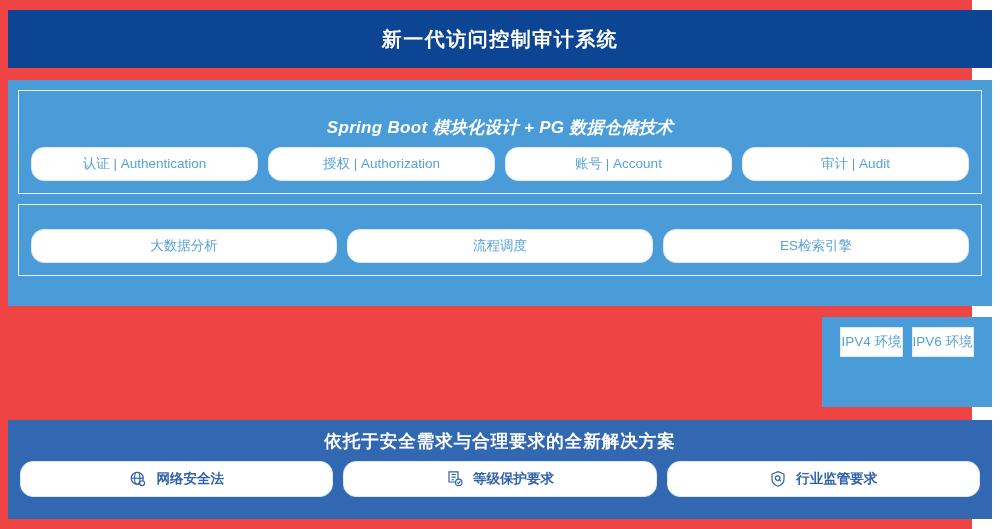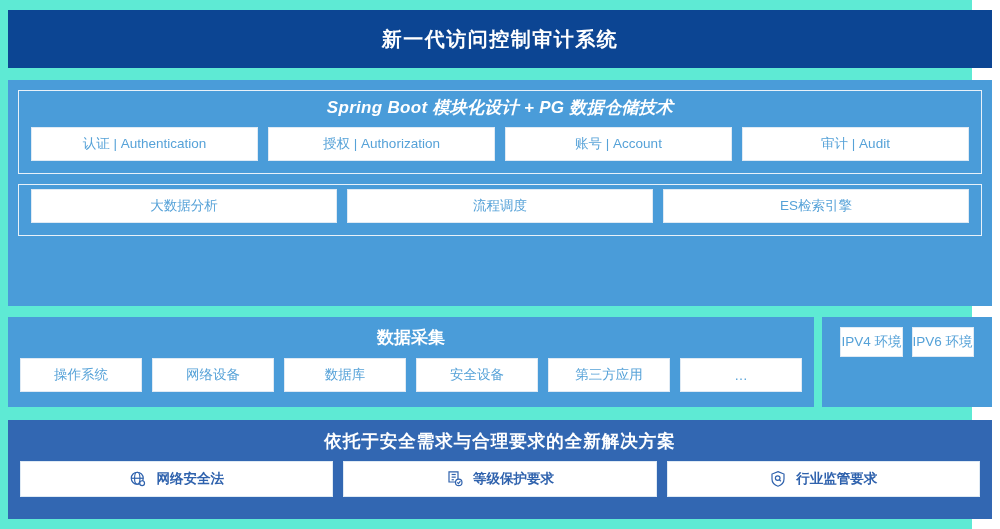--- a/index.html
+++ b/index.html
@@ -9,21 +9,21 @@
     height: 529px;
     background: #ffffff;
     font-family: "Liberation Sans", "DejaVu Sans", sans-serif;
     overflow: hidden;
   }
 
   .page {
     position: relative;
     width: 972px;
     height: 529px;
-    background: #5eead4;
+    background: #ef4444;
   }
 
   
   .title-bar {
     position: absolute;
     left: 8px;
     top: 10px;
     width: 984px;
     height: 58px;
     background: #0c4593;
@@ -41,21 +41,21 @@
   
   .panel {
     position: absolute;
     background: #4a9cd9;
   }
   .panel.dark { background: #3267b2; }
 
   
   .group {
     border: 1px solid #e8f1f9;
-    padding: 4px 12px 12px 12px;
+    padding: 24px 12px 12px 12px;
   }
 
   .group-title {
     text-align: center;
     color: #ffffff;
     font-size: 17px;
     font-weight: bold;
     line-height: 26px;
     margin-bottom: 6px;
     white-space: nowrap;
@@ -71,21 +71,21 @@
     margin-bottom: 7px;
     white-space: nowrap;
   }
   .section-title.lg { font-size: 17.5px; letter-spacing: .8px; }
 
   
   .row {
     display: flex;
     gap: 10px;
   }
-  .row > .card { flex: 1 1 0; }
+  .row > .card { flex: 1 1 0; border-radius: 13px; }
 
   .card {
     background: #ffffff;
     border: 1px solid #dfeaf4;
     height: 34px;
     display: flex;
     align-items: center;
     justify-content: center;
     gap: 9px;
     color: #56a2d8;
@@ -184,43 +184,20 @@
           <span>流程调度</span>
         </div>
         <div class="card">
           <span>ES检索引擎</span>
         </div>
       </div>
     </div>
 
   </div>
 
-  <div class="panel" id="panel-collection">
-    <div class="section-title">数据采集</div>
-    <div class="row">
-      <div class="card">
-        <span>操作系统</span>
-      </div>
-      <div class="card">
-        <span>网络设备</span>
-      </div>
-      <div class="card">
-        <span>数据库</span>
-      </div>
-      <div class="card">
-        <span>安全设备</span>
-      </div>
-      <div class="card">
-        <span>第三方应用</span>
-      </div>
-      <div class="card">
-        <span>…</span>
-      </div>
-    </div>
-  </div>
 
   <div class="panel" id="panel-ipenv">
     <div class="card">
       <span>IPV4 环境</span>
     </div>
     <div class="card">
       <span>IPV6 环境</span>
     </div>
   </div>
 

